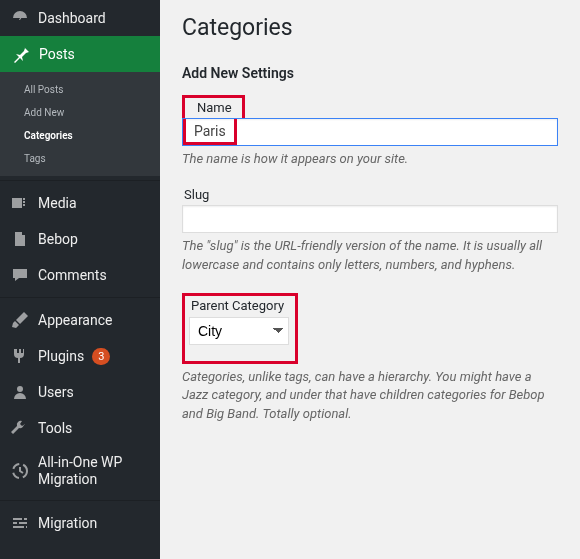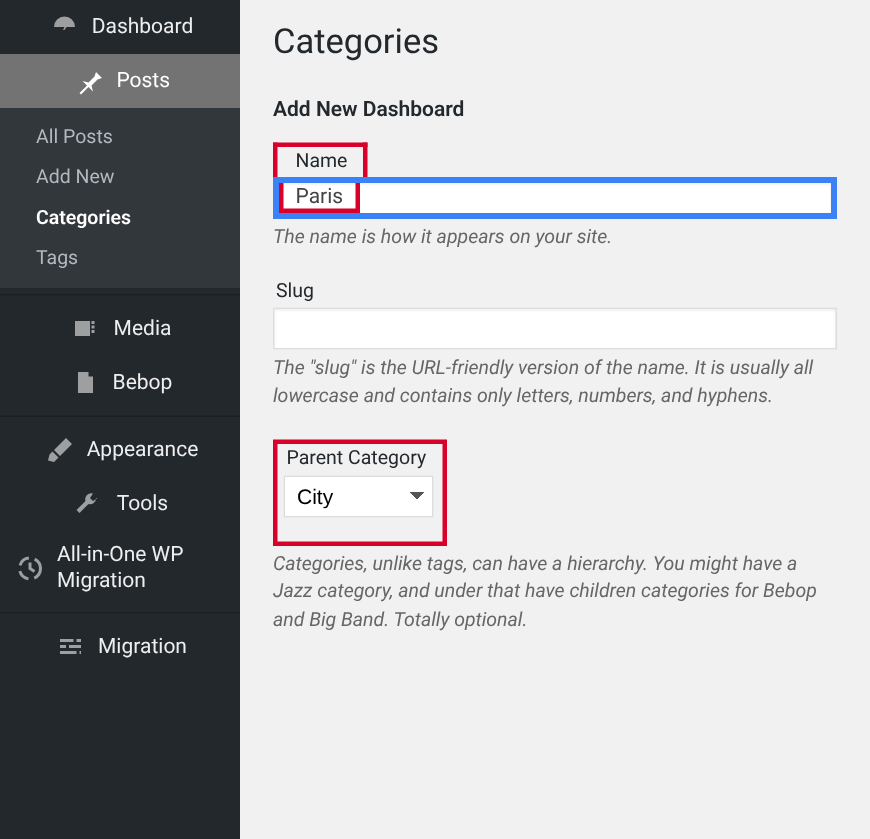--- a/index.html
+++ b/index.html
@@ -1,41 +1,41 @@
 <!DOCTYPE html>
 <html><head>
 <meta charset="utf-8">
 <style>
   * { box-sizing: border-box; margin: 0; padding: 0; }
   body { font-family: -apple-system, BlinkMacSystemFont, "Segoe UI", Roboto, sans-serif; font-size: 13px; color: #444; background: #f1f1f1; width: 580px; height: 559px; overflow: hidden; display: flex; }
   
   .sidebar { width: 160px; background: #23282d; color: #eee; flex-shrink: 0; height: 100%; overflow-y: auto; }
-  .sb-item { display: flex; align-items: center; padding: 8px 8px 8px 10px; color: #eee; cursor: pointer; font-size: 14px; gap: 8px; justify-content: center; }
+  .sb-item { display: flex; align-items: center; padding: 8px 8px 8px 10px; color: #eee; cursor: pointer; font-size: 14px; gap: 8px; }
   .sb-item .ic { width: 20px; height: 20px; display: inline-flex; align-items: center; justify-content: center; opacity: 0.6; }
-  .sb-item.active { background: #737373; color: #fff; position: relative; padding-left: 11px; }
+  .sb-item.active { background: #15803d; color: #fff; position: relative; padding-left: 11px; }
   .sb-item.active .ic { opacity: 1; }
   .sb-item.active::after { content: ""; position: absolute; right: -8px; top: 50%; margin-top: -8px; border: 8px solid transparent; border-right-color: #f1f1f1; }
   .sb-sub { background: #32373c; padding: 6px 0; }
-  .sb-sub a { display: block; padding: 6px 12px; color: #b4b9be; font-size: 13px; text-decoration: none; cursor: pointer; margin-left: 12px; }
+  .sb-sub a { display: block; padding: 6px 24px; color: #b4b9be; font-size: 10px; text-decoration: none; cursor: pointer; }
   .sb-sub a.current { color: #fff; font-weight: 600; }
   .sb-sep { height: 5px; background: transparent; border-top: 1px solid #000; margin: 4px 0 0 0; opacity: .2; }
   .badge { background: #d54e21; color: #fff; border-radius: 9px; padding: 0 6px; font-size: 11px; line-height: 17px; height: 17px; display: inline-block; }
 
   .main { flex: 1; padding: 10px 22px 0 22px; overflow-y: auto; }
   h1 { font-size: 23px; font-weight: 400; color: #23282d; margin: 4px 0 24px 0; }
   h2 { font-size: 14px; font-weight: 600; color: #23282d; margin: 0 0 14px 0; }
   .field { margin-bottom: 18px; }
   .field label { display: block; font-size: 13px; color: #23282d; margin-bottom: 3px; padding-left: 2px; }
   .field input[type=text] { width: 100%; padding: 4px 8px; font-size: 14px; border: 1px solid #ddd; background: #fff; box-shadow: inset 0 1px 2px rgba(0,0,0,.07); height: 28px; }
   .field select { padding: 2px 24px 2px 8px; font-size: 14px; border: 1px solid #ddd; background: #fff; height: 28px; appearance: none; -webkit-appearance: none; background-image: linear-gradient(45deg, transparent 50%, #555 50%), linear-gradient(-45deg, transparent 50%, #555 50%); background-position: right 10px center, right 5px center; background-size: 5px 5px, 5px 5px; background-repeat: no-repeat; min-width: 100px; }
   .field textarea { width: 100%; height: 88px; border: 1px solid #ddd; background:#fff; box-shadow: inset 0 1px 2px rgba(0,0,0,.07); padding:4px 8px; font-size:14px; resize: both; }
   .desc { font-style: italic; color: #666; font-size: 13px; margin-top: 4px; line-height: 1.45; }
   .hl { border: 3px solid #d9002b; display: inline-block; padding-bottom: 2px; }
   .name-box label { padding-left: 6px; }
-  .name-input { border:4px solid #3b82f6; background:#fff; display:flex; align-items:stretch; height:28px; box-shadow: inset 0 1px 2px rgba(0,0,0,.07);}
+  .name-input { border:1px solid #3b82f6; background:#fff; display:flex; align-items:stretch; height:28px; box-shadow: inset 0 1px 2px rgba(0,0,0,.07);}
   .name-input .boxed { border:3px solid #d9002b; border-top:none; padding:0 8px; display:flex; align-items:center; font-size:14px; }
   .name-label-box { border:3px solid #d9002b; border-bottom:none; display:inline-block; padding:2px 10px 0 6px; }
   svg { fill: currentColor; }
 </style>
 </head>
 <body>
 
 <div class="sidebar">
   <div class="sb-item">
     <span class="ic">
@@ -69,28 +69,53 @@
     <span>Media</span>
   </div>
   <div class="sb-item">
     <span class="ic">
         <svg viewBox="0 0 20 20" width="20" height="20">
           <path d="M5 3h7l3 3v11H5zM12 3v3h3"></path>
         </svg>
       </span>
     <span>Bebop</span>
   </div>
+  <div class="sb-item">
+    <span class="ic">
+        <svg viewBox="0 0 20 20" width="20" height="20">
+          <path d="M3 4h14v9H9l-4 3v-3H3z"></path>
+        </svg>
+      </span>
+    <span>Comments</span>
+  </div>
   <div class="sb-sep"></div>
   <div class="sb-item">
     <span class="ic">
         <svg viewBox="0 0 20 20" width="20" height="20">
           <path d="M14 2l4 4-8 8-4-4zM5 11l4 4-3 3-4-1 1-4z"></path>
         </svg>
       </span>
     <span>Appearance</span>
+  </div>
+  <div class="sb-item">
+    <span class="ic">
+        <svg viewBox="0 0 20 20" width="20" height="20">
+          <path d="M7 3v4h2V3h2v4h2V3h1v5a4 4 0 01-4 4v5H8v-5a4 4 0 01-4-4V3h3z"></path>
+        </svg>
+      </span>
+    <span>Plugins</span>
+    <span class="badge">3</span>
+  </div>
+  <div class="sb-item">
+    <span class="ic">
+        <svg viewBox="0 0 20 20" width="20" height="20">
+          <path d="M10 10a3 3 0 100-6 3 3 0 000 6zm-6 7a6 6 0 1112 0H4z"></path>
+        </svg>
+      </span>
+    <span>Users</span>
   </div>
   <div class="sb-item">
     <span class="ic">
         <svg viewBox="0 0 20 20" width="20" height="20">
           <path d="M14 6a4 4 0 01-5 4l-6 6-2-2 6-6a4 4 0 015-5l-2 3 2 2 3-2z"></path>
         </svg>
       </span>
     <span>Tools</span>
   </div>
   <div class="sb-item" style="line-height:1.2;">
@@ -108,21 +133,21 @@
         <svg viewBox="0 0 20 20" width="20" height="20">
           <path d="M3 5h9v2H3zM14 5h3v2h-3zM3 9h4v2H3zM9 9h8v2H9zM3 13h11v2H3zM16 13h1v2h-1z"></path>
         </svg>
       </span>
     <span>Migration</span>
   </div>
 </div>
 
 <div class="main">
   <h1>Categories</h1>
-  <h2>Add New Dashboard</h2>
+  <h2>Add New Settings</h2>
 
   <div class="field name-box">
     <div class="name-label-box">
       <label>Name</label>
     </div>
     <div class="name-input">
       <div class="boxed">Paris</div>
     </div>
     <p class="desc">The name is how it appears on your site.</p>
   </div>

